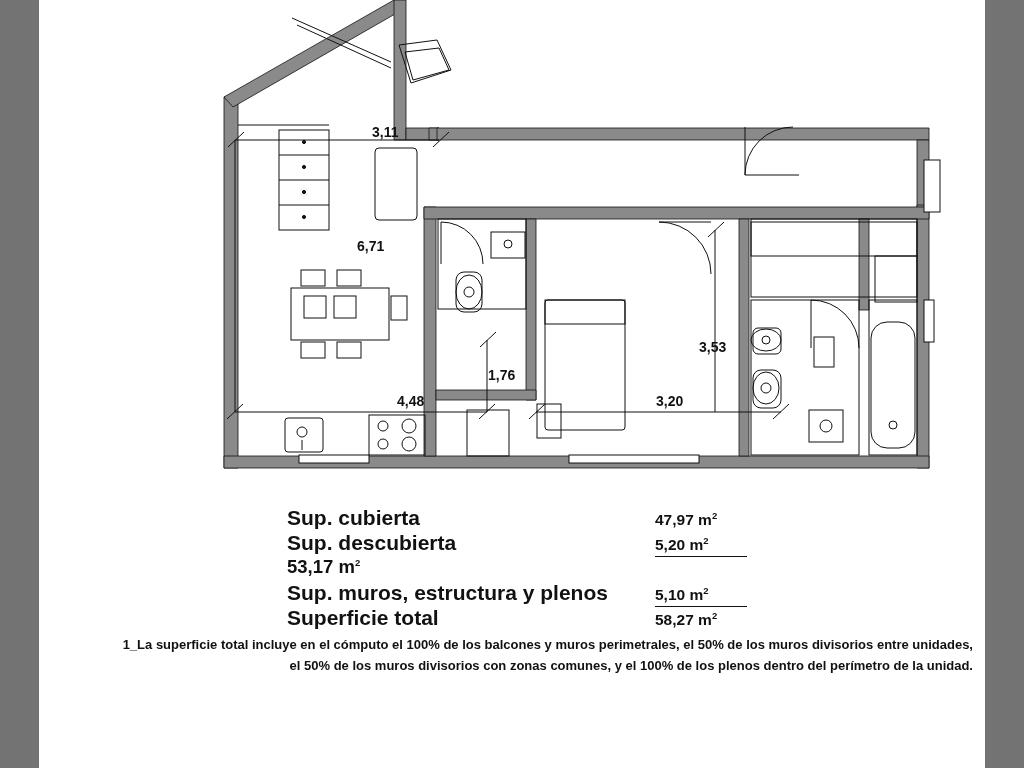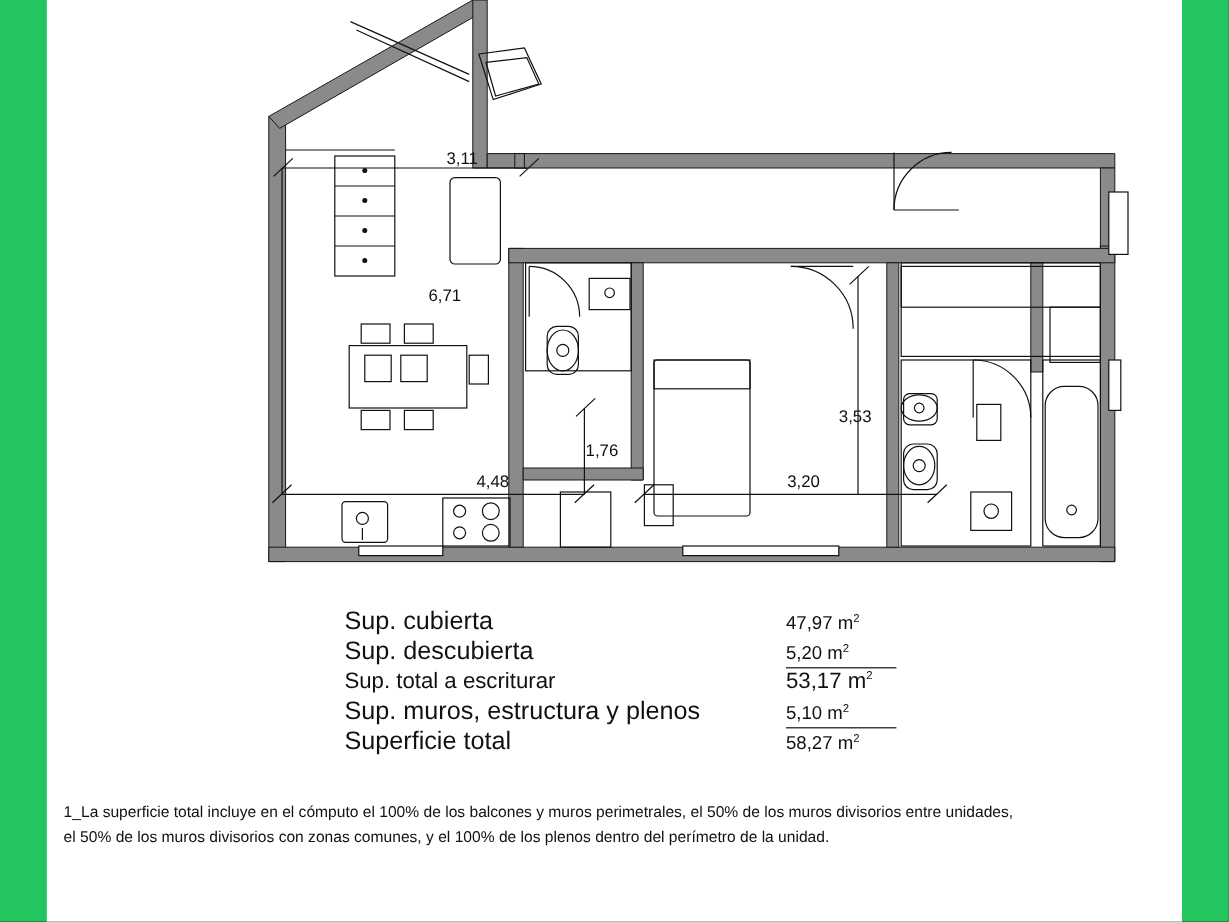--- a/index.html
+++ b/index.html
@@ -10,21 +10,22 @@
   body {
     width: 1024px;
     height: 768px;
     font-family: "Liberation Sans", sans-serif;
     overflow: hidden;
   }
   #page {
     position: relative;
     width: 1024px;
     height: 768px;
-    background: #22c55e;
+    background: #737373;
+    font-weight: bold;
   }
   #sheet {
     position: absolute;
     left: 39px;
     top: 0px;
     width: 946px;
     height: 768px;
     background: #ffffff;
   }
   .plan {
@@ -76,22 +77,23 @@
     position: absolute;
     right: 0;
     width: 92px;
     height: 1px;
     background: #111;
   }
   
   .notes {
     position: absolute;
     left: 14px;
-    top: 668px;
+    top: 636px;
     width: 920px;
+    text-align: right;
   }
   .notes p {
     margin: 0 0 2px 0;
     font-size: 13px;
     line-height: 18.5px;
     color: #111;
   }
   .watermark {
     position: absolute;
     left: 270px;
@@ -293,21 +295,20 @@
         <span class="val"><span>47,97 m</span><sup>2</sup></span>
       </div>
 
       <div class="trow" style="position:relative;">
         <span class="lbl">Sup. descubierta</span>
         <span class="val"><span>5,20 m</span><sup>2</sup></span>
         <span class="rule" style="bottom:-1px;"></span>
       </div>
 
       <div class="trow big">
-        <span class="lbl">Sup. total a escriturar</span>
         <span class="val"><span>53,17 m</span><sup>2</sup></span>
       </div>
 
       <div class="trow" style="position:relative;">
         <span class="lbl">Sup. muros, estructura y plenos</span>
         <span class="val"><span>5,10 m</span><sup>2</sup></span>
         <span class="rule" style="bottom:-1px;"></span>
       </div>
 
       <div class="trow">

